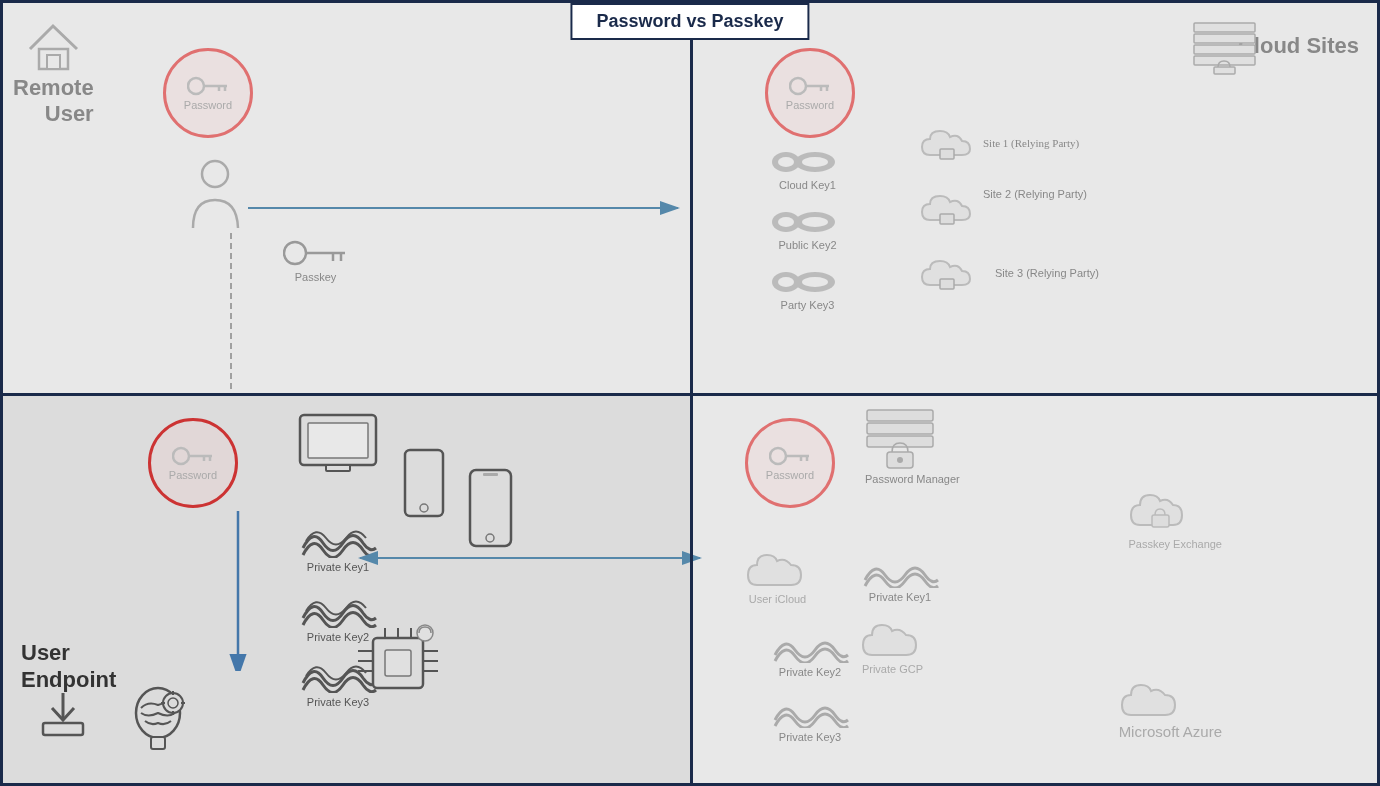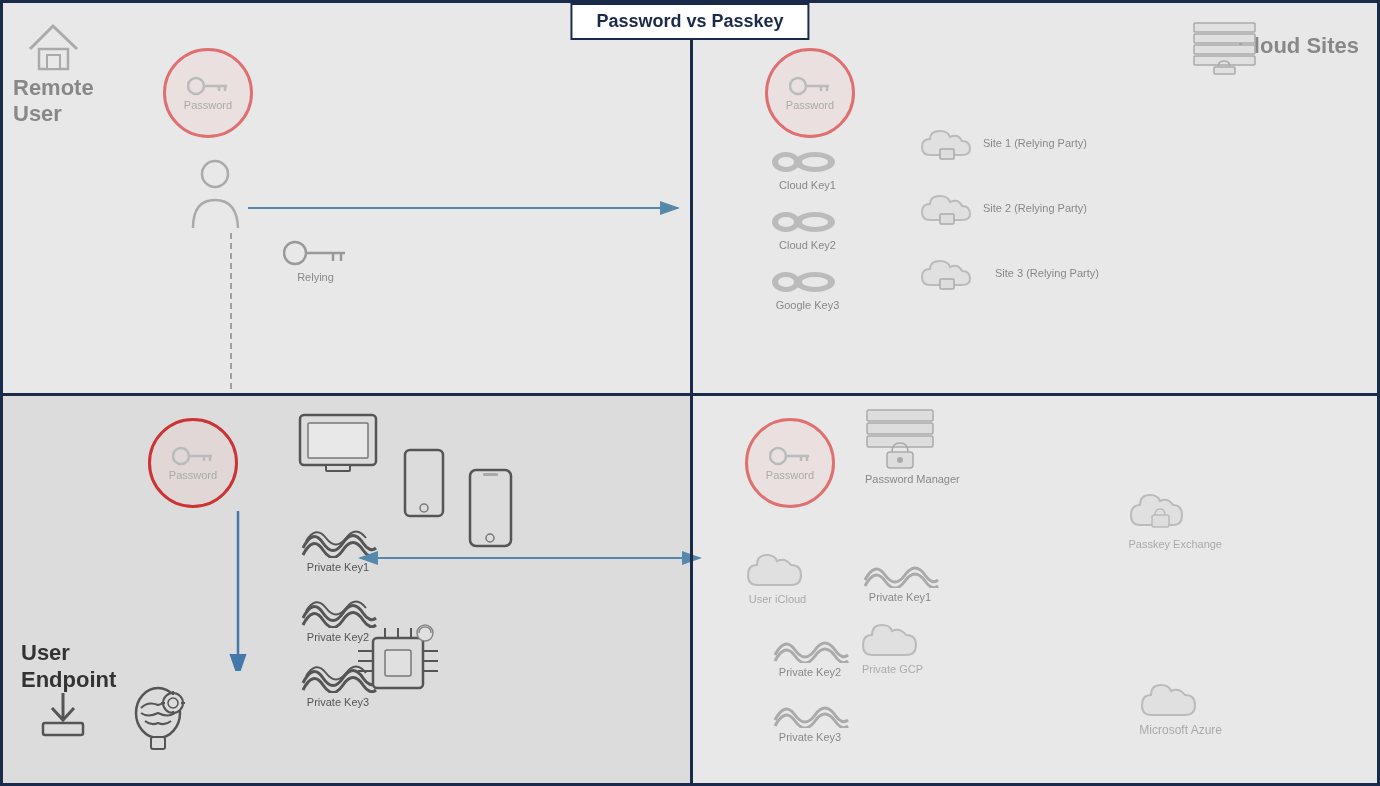--- a/index.html
+++ b/index.html
@@ -138,21 +138,21 @@
 
   <div class="quadrant q-top-left">
 
     <div style="position:absolute; top:18px; left:10px; display:flex; flex-direction:column; align-items:center;">
 
       <svg width="55" height="50" viewBox="0 0 55 50">
         <polyline points="4,28 27,5 51,28" stroke="#aaa" stroke-width="3" fill="none"></polyline>
         <rect x="13" y="28" width="29" height="20" stroke="#aaa" stroke-width="2.5" fill="#e8e8e8"></rect>
         <rect x="21" y="34" width="13" height="14" stroke="#aaa" stroke-width="2" fill="#e8e8e8"></rect>
       </svg>
-      <div style="font-size:22px; font-weight:700; color:#888; line-height:1.2; margin-top:4px; text-align:left;">Remote<br>User</div>
+      <div style="font-size:22px; font-weight:700; color:#888; line-height:1.2; margin-top:4px; text-align:right;">Remote<br>User</div>
     </div>
 
     <div style="position:absolute; top:45px; left:160px;">
       <div class="password-circle">
 
         <svg width="42" height="22" viewBox="0 0 42 22">
           <circle cx="9" cy="11" r="8" stroke="#bbb" stroke-width="2.5" fill="none"></circle>
           <line x1="17" y1="11" x2="40" y2="11" stroke="#bbb" stroke-width="2.5"></line>
           <line x1="32" y1="11" x2="32" y2="16" stroke="#bbb" stroke-width="2.5"></line>
           <line x1="38" y1="11" x2="38" y2="16" stroke="#bbb" stroke-width="2.5"></line>
@@ -168,21 +168,21 @@
       </svg>
     </div>
 
     <div style="position:absolute; top:235px; left:280px;">
       <svg width="65" height="30" viewBox="0 0 65 30">
         <circle cx="12" cy="15" r="11" stroke="#999" stroke-width="2.5" fill="#e8e8e8"></circle>
         <line x1="23" y1="15" x2="62" y2="15" stroke="#999" stroke-width="2.5"></line>
         <line x1="50" y1="15" x2="50" y2="23" stroke="#999" stroke-width="2.5"></line>
         <line x1="58" y1="15" x2="58" y2="23" stroke="#999" stroke-width="2.5"></line>
       </svg>
-      <div class="label-text">Relying</div>
+      <div class="label-text">Passkey</div>
     </div>
 
     <svg style="position:absolute; top:185px; left:245px;" width="450" height="40">
       <defs>
         <marker id="arrowhead1" markerWidth="10" markerHeight="7" refX="9" refY="3.5" orient="auto">
           <polygon points="0 0, 10 3.5, 0 7" fill="#5588aa"></polygon>
         </marker>
       </defs>
       <line x1="0" y1="20" x2="430" y2="20" stroke="#5588aa" stroke-width="2" marker-end="url(#arrowhead1)"></line>
     </svg>
@@ -232,52 +232,52 @@
       </svg>
       <div class="label-text">Cloud Key1</div>
     </div>
 
     <div style="position:absolute; top:120px; left:230px;">
       <div style="display:flex; align-items:center; gap:8px;">
         <svg width="55" height="40" viewBox="0 0 55 40">
           <path d="M10,32 Q2,32 2,24 Q2,16 10,16 Q10,8 20,8 Q28,8 30,14 Q38,10 42,18 Q50,18 50,26 Q50,32 42,32 Z" stroke="#bbb" stroke-width="2" fill="#e0e0e0"></path>
           <rect x="20" y="26" width="14" height="10" rx="1" stroke="#aaa" stroke-width="1.5" fill="#ddd"></rect>
         </svg>
-        <div style="font-size:11px; color:#888;">Site 1 (Relying Party)</div>
+        <div style="font-size:11px; color:#888;font-family:Liberation Serif, serif;">Site 1 (Relying Party)</div>
       </div>
     </div>
 
     <div style="position:absolute; top:205px; left:80px;">
       <svg width="75" height="28" viewBox="0 0 75 28">
         <ellipse cx="16" cy="14" rx="14" ry="10" fill="#bbb"></ellipse>
         <ellipse cx="16" cy="14" rx="8" ry="5" fill="#e8e8e8"></ellipse>
         <ellipse cx="45" cy="14" rx="20" ry="10" fill="#bbb"></ellipse>
         <ellipse cx="45" cy="14" rx="13" ry="5" fill="#e8e8e8"></ellipse>
       </svg>
-      <div class="label-text">Cloud Key2</div>
+      <div class="label-text">Public Key2</div>
     </div>
 
     <div style="position:absolute; top:185px; left:230px;">
-      <div style="display:flex; align-items:center; gap:8px;">
+      <div style="display:flex; align-items:flex-start; gap:8px;">
         <svg width="55" height="40" viewBox="0 0 55 40">
           <path d="M10,32 Q2,32 2,24 Q2,16 10,16 Q10,8 20,8 Q28,8 30,14 Q38,10 42,18 Q50,18 50,26 Q50,32 42,32 Z" stroke="#bbb" stroke-width="2" fill="#e0e0e0"></path>
           <rect x="20" y="26" width="14" height="10" rx="1" stroke="#aaa" stroke-width="1.5" fill="#ddd"></rect>
         </svg>
         <div style="font-size:11px; color:#888;">Site 2 (Relying Party)</div>
       </div>
     </div>
 
     <div style="position:absolute; top:265px; left:80px;">
       <svg width="75" height="28" viewBox="0 0 75 28">
         <ellipse cx="16" cy="14" rx="14" ry="10" fill="#bbb"></ellipse>
         <ellipse cx="16" cy="14" rx="8" ry="5" fill="#e8e8e8"></ellipse>
         <ellipse cx="45" cy="14" rx="20" ry="10" fill="#bbb"></ellipse>
         <ellipse cx="45" cy="14" rx="13" ry="5" fill="#e8e8e8"></ellipse>
       </svg>
-      <div class="label-text">Google Key3</div>
+      <div class="label-text">Party Key3</div>
     </div>
 
     <div style="position:absolute; top:250px; left:230px;">
       <div style="display:flex; align-items:center; gap:20px;">
         <svg width="55" height="40" viewBox="0 0 55 40">
           <path d="M10,32 Q2,32 2,24 Q2,16 10,16 Q10,8 20,8 Q28,8 30,14 Q38,10 42,18 Q50,18 50,26 Q50,32 42,32 Z" stroke="#bbb" stroke-width="2" fill="#e0e0e0"></path>
           <rect x="20" y="26" width="14" height="10" rx="1" stroke="#aaa" stroke-width="1.5" fill="#ddd"></rect>
         </svg>
         <div style="font-size:11px; color:#888;">Site 3 (Relying Party)</div>
       </div>
@@ -467,21 +467,21 @@
         <path d="M12,42 Q3,42 3,32 Q3,22 12,22 Q12,12 22,12 Q30,12 32,18 Q40,14 46,22 Q56,22 56,32 Q56,42 46,42 Z" stroke="#bbb" stroke-width="2" fill="#e0e0e0"></path>
       </svg>
       <div style="font-size:11px; color:#aaa; text-align:center; line-height:1.2;">Private
 GCP</div>
     </div>
 
     <div style="position:absolute; top:280px; right:155px;">
       <svg width="65" height="50" viewBox="0 0 65 50">
         <path d="M12,42 Q3,42 3,32 Q3,22 12,22 Q12,12 22,12 Q30,12 32,18 Q40,14 46,22 Q56,22 56,32 Q56,42 46,42 Z" stroke="#bbb" stroke-width="2" fill="#e0e0e0"></path>
       </svg>
-      <div style="font-size:12px; color:#aaa; text-align:center; line-height:1.2;">Microsoft
+      <div style="font-size:15px; color:#aaa; text-align:center; line-height:1.2;">Microsoft
 Azure</div>
     </div>
 
     <div style="position:absolute; top:165px; left:170px;">
       <svg width="80" height="30" viewBox="0 0 80 30">
         <path d="M5,22 Q15,3 25,17 Q35,31 45,17 Q55,3 65,17 Q72,27 78,22" stroke="#aaa" stroke-width="3" fill="none"></path>
         <path d="M5,28 Q15,9 25,23 Q35,37 45,23 Q55,9 65,23 Q72,33 78,28" stroke="#aaa" stroke-width="3" fill="none"></path>
       </svg>
       <div class="label-text">Private Key1</div>
     </div>

